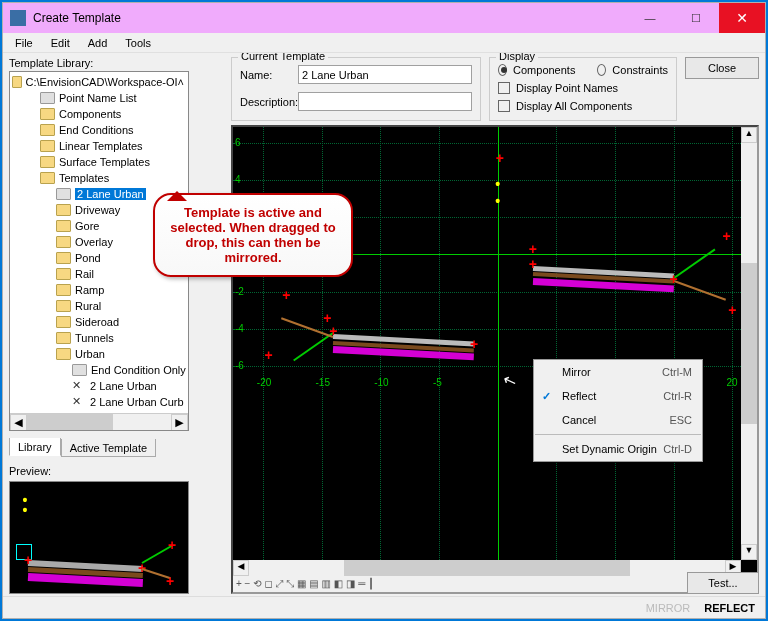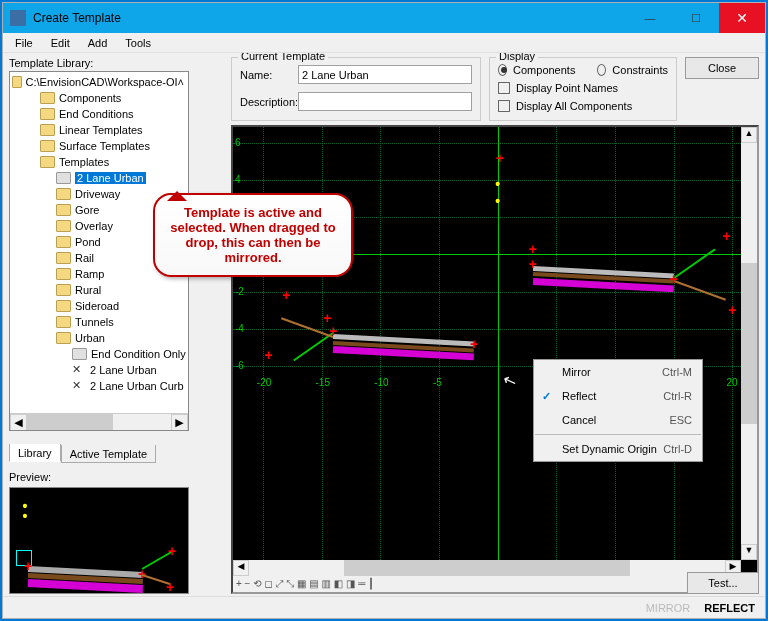--- a/index.html
+++ b/index.html
@@ -1,18 +1,18 @@
 <!DOCTYPE html>
 <html><head>
 <meta charset="utf-8">
 <style>
   * { box-sizing: border-box; }
   body { margin:0; font-family: "Segoe UI", Tahoma, sans-serif; font-size:11px; background:#0078d7; padding:2px; color:#000; user-select:none; }
   .window { width:764px; height:617px; background:#f0f0f0; display:flex; flex-direction:column; border:1px solid #b0b0b0; }
-  .titlebar { height:30px; background:#0ea5e9; display:flex; align-items:center; color:#000; }
+  .titlebar { height:30px; background:#f0abfc; display:flex; align-items:center; color:#000; }
   .titlebar .icon { width:16px; height:16px; margin:0 7px; background:#3a6ea5; }
   .titlebar .title { flex:1; font-size:12px; }
   .winbtn { width:46px; height:30px; text-align:center; line-height:30px; font-size:11px; color:#333; }
   .winbtn.close { background:#e81123; color:#fff; font-size:14px; }
   .menubar { height:20px; background:#f0f0f0; display:flex; align-items:center; padding:0 4px; gap:2px; border-bottom:1px solid #e0e0e0;}
   .menubar span { padding:8px 8px; }
   .body { flex:1; display:flex; padding:4px 6px 2px 6px; gap:6px; overflow:hidden; position:relative;}
   .leftcol { width:180px; display:flex; flex-direction:column; }
   .lbl { font-size:11px; margin-bottom:2px;}
   .tree-wrap { flex:0 0 360px; border:1px solid #888; background:#fff; overflow:hidden; position:relative;}
@@ -21,21 +21,21 @@
   .tree-row .pad { display:inline-block; }
   .tree-ico { width:15px; height:12px; margin-right:4px; display:inline-block; background:#f7d882; border:1px solid #b9a24e; border-radius:1px;}
   .tree-ico.special { background:#e0e0e0; border:1px solid #999; }
   .tree-ico.file { background:none; border:none; position:relative; width:14px;}
   .tree-ico.file::before { content:"✕"; font-size:11px; position:absolute; top:-3px; left:0; color:#333;}
   .sel { background:#0078d7; color:#fff; padding:0 2px; }
   .hscroll { height:17px; background:#f0f0f0; border-top:1px solid #ccc; display:flex; position:absolute; bottom:0; left:0; right:0;}
   .hscroll .sbtn { width:17px; height:17px; background:#f0f0f0; border:1px solid #ccc; text-align:center; line-height:14px;}
   .hscroll .track { flex:1; background:#f0f0f0; position:relative;}
   .hscroll .thumb { position:absolute; left:0; top:0; height:17px; width:60%; background:#cdcdcd;}
-  .tabs { display:flex; margin-top:14px; }
+  .tabs { display:flex; margin-top:8px; }
   .tab { padding:3px 8px 2px 8px; border:1px solid #aaa; border-top:none; background:#f0f0f0; font-size:11px; position:relative;}
   .tab.active { background:#fff; border-bottom:1px solid #fff; top:-1px; z-index:2;}
   .preview-label { margin-top:8px; }
   .preview { flex:1; border:1px solid #888; background:#000; margin-top:2px; position:relative; overflow:hidden;}
   .rightcol { flex:1; display:flex; flex-direction:column;margin-left:36px; }
   .top-panel { display:flex; gap:8px; margin-bottom:4px;}
   .group { border:1px solid #ccc; padding:6px 8px 8px 8px; position:relative;}
   .group-title { position:absolute; top:-8px; left:6px; background:#f0f0f0; padding:0 3px; font-size:11px;}
   .ct-group { flex:1; display:grid; grid-template-columns:58px 1fr; row-gap:6px; align-items:center;}
   .textbox { border:1px solid #a0a0a0; height:19px; padding:1px 3px; background:#fff; font-size:11px;}
@@ -100,20 +100,25 @@
 
     <div class="leftcol">
       <div class="lbl">Template Library:</div>
       <div class="tree-wrap">
         <div class="tree" id="tree">
             <div class="tree-row" style="display: flex;">
               <span class="pad" style="width:0"></span>
               <span class="tree-ico"></span>
               <span>C:\EnvisionCAD\Workspace-OI</span>
               <span style="margin-left:auto;padding-right:2px;">˄</span>
+            </div>
+            <div class="tree-row">
+              <span class="pad" style="width:28px"></span>
+              <span class="tree-ico special"></span>
+              <span>Point Name List</span>
             </div>
             <div class="tree-row">
               <span class="pad" style="width:28px"></span>
               <span class="tree-ico"></span>
               <span>Components</span>
             </div>
             <div class="tree-row">
               <span class="pad" style="width:28px"></span>
               <span class="tree-ico"></span>
               <span>End Conditions</span>

